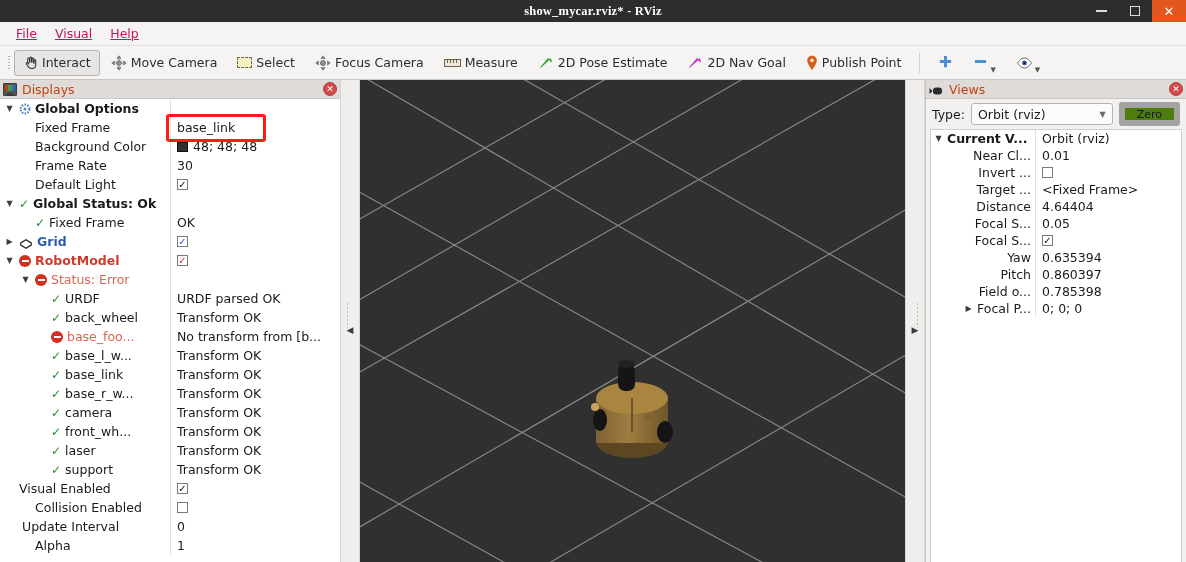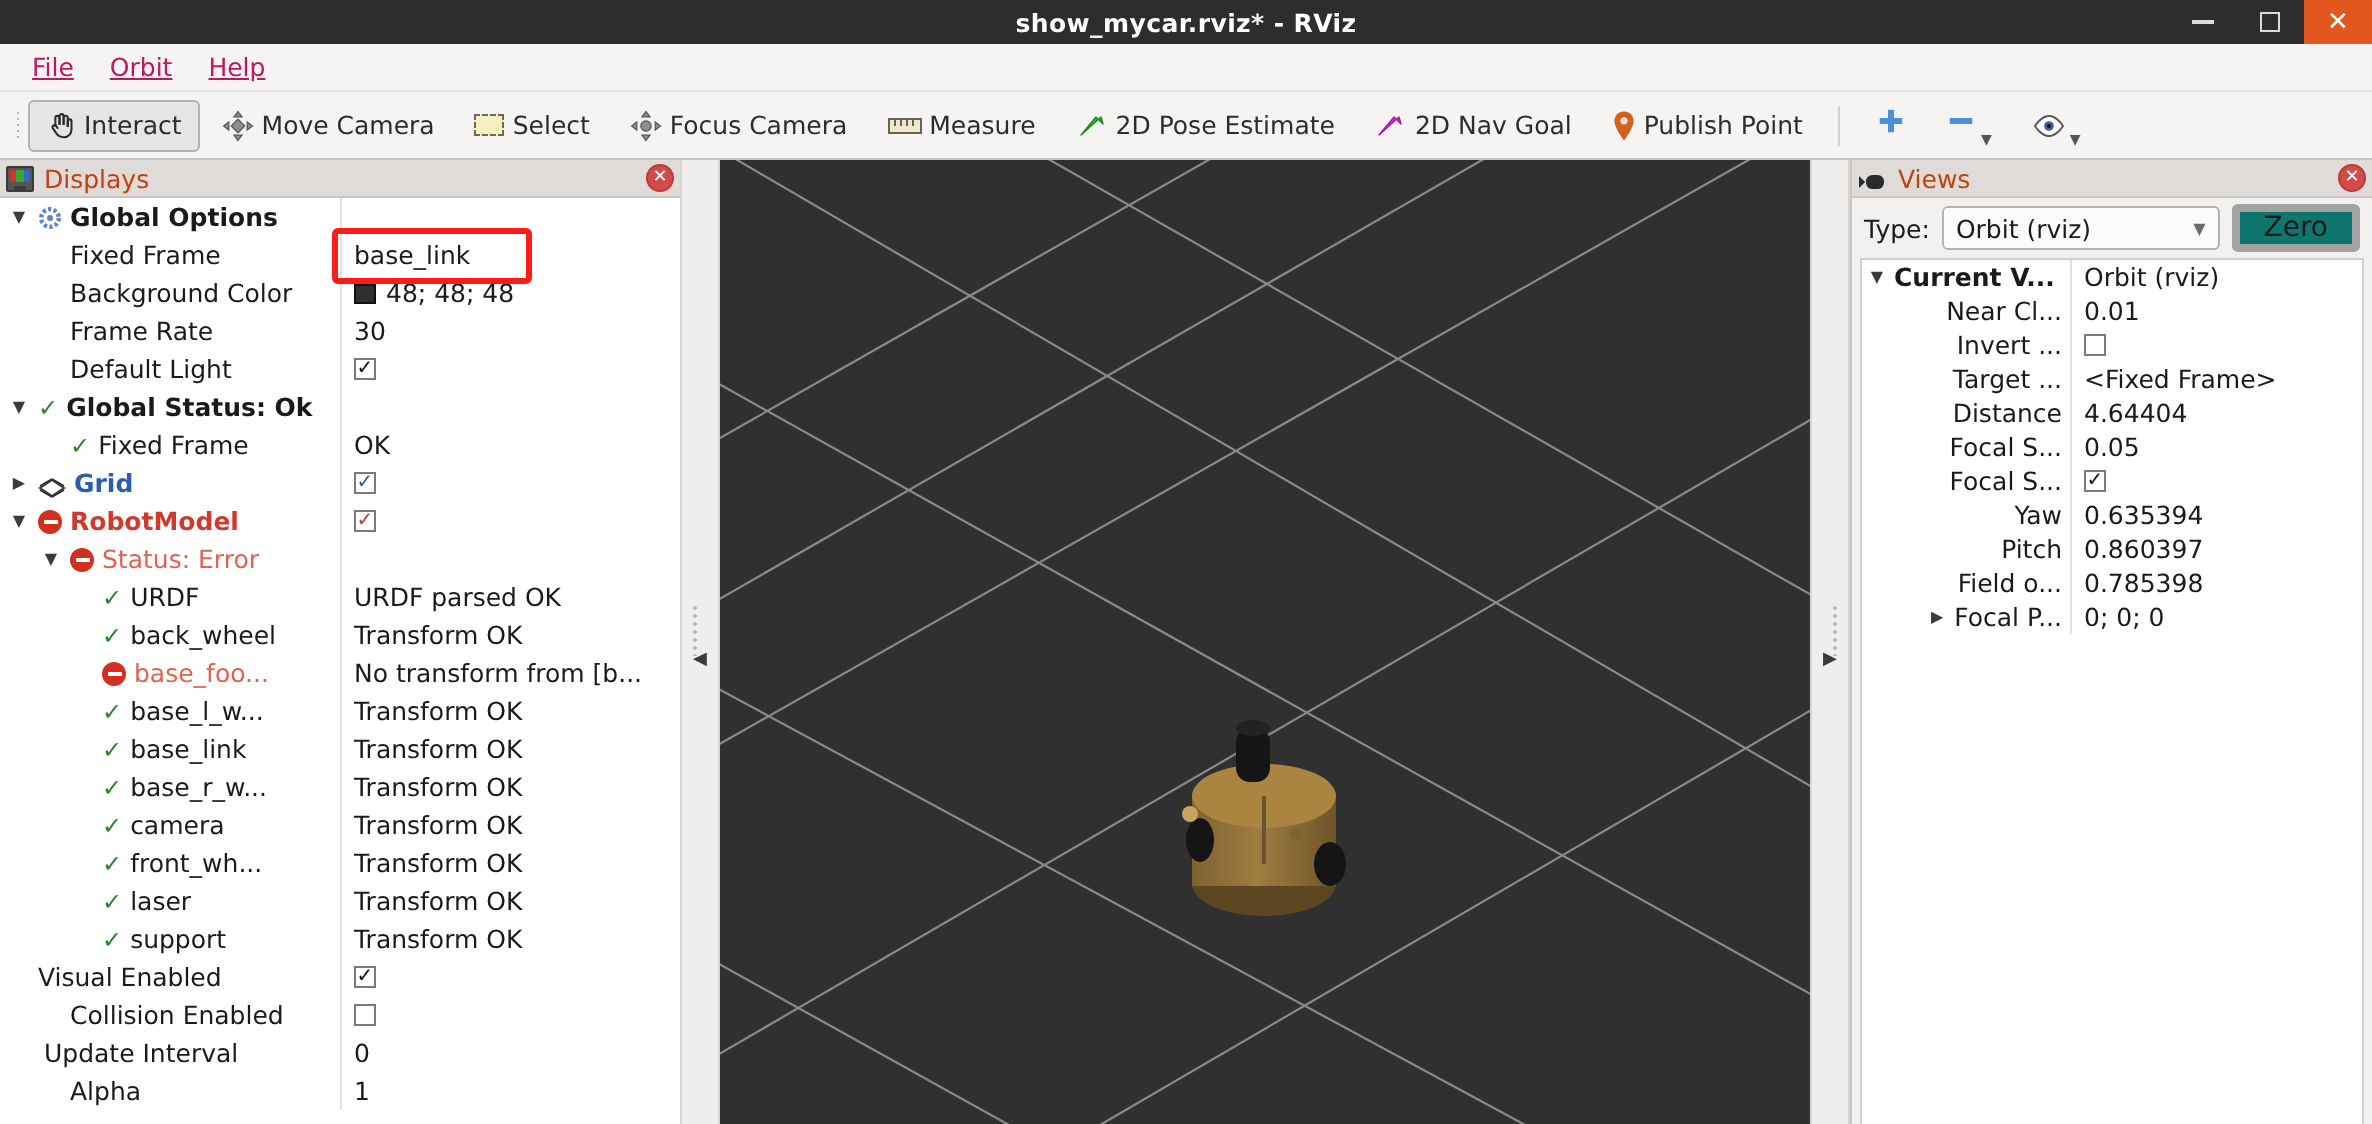--- a/index.html
+++ b/index.html
@@ -11,21 +11,21 @@
     background: #f0efee;
   }
   #app { position: relative; width: 1186px; height: 562px; }
 
   
   .titlebar {
     height: 22px; background: #2f2c2c; color: #ffffff;
     display: flex; align-items: center; justify-content: center;
     position: relative; font-size: 12.5px; font-weight: bold;
   }
-  .titlebar .ttl { letter-spacing: .2px; }
+  .titlebar .ttl { letter-spacing: .2px; font-family: Liberation Serif, serif; }
   .winbtns { position: absolute; right: 0; top: 0; height: 22px; display: flex; align-items: center; }
   .wbtn { width: 34px; height: 22px; display:flex; align-items:center; justify-content:center; color:#e6e6e6; }
   .wbtn.close { background:#e2571e; color:#fff; }
   .wb-min { width:11px; height:1.5px; background:#dcdcdc; }
   .wb-max { width:10px; height:10px; border:1.5px solid #dcdcdc; }
   .wb-x { font-size: 13px; line-height: 1; color:#fff; }
 
   
   .menubar {
     height: 24px; background: #f5f4f3; border-bottom: 1px solid #e2e0de;
@@ -137,22 +137,22 @@
 
   
   .viewsdock { width:261px; flex:0 0 261px; background:#f2f1f0; display:flex; flex-direction:column;
                border-left:1px solid #c9c6c3;}
   .camicon { width:15px; height:10px; position:relative; }
   .typerow { height:30px; display:flex; align-items:center; gap:6px; padding:0 6px; background:#f2f1f0; }
   .typelabel { font-size:12.5px; color:#1a1a1a; }
   .combo { flex:1; height:22px; background:#fcfbfa; border:1px solid #b6b3b0; border-radius:3px;
            display:flex; align-items:center; padding:0 6px; font-size:12.5px; color:#1a1a1a; }
   .combo .car { margin-left:auto; font-size:8px; color:#6a6a6a; }
-  .zerobtn { height:24px; min-width:58px; background:#0f766e; border:4px solid #a3a3a3; border-radius:3px;
-             display:flex; align-items:center; justify-content:center; font-size:14px; color:#1a1a1a;
+  .zerobtn { height:24px; min-width:58px; background:#4d7c0f; border:6px solid #a3a3a3; border-radius:3px;
+             display:flex; align-items:center; justify-content:center; font-size:11px; color:#1a1a1a;
              padding:0 12px; }
   .vtree { flex:1; background:#fff; margin:0 4px 0 4px; border:1px solid #d3d0cd; border-top:1px solid #d3d0cd;
            overflow:hidden; }
   .vrow { display:flex; height:17px; align-items:center; font-size:12.5px; color:#1a1a1a; }
   .vname { width:104px; flex:0 0 104px; display:flex; align-items:center; gap:3px; padding-left:2px;
            overflow:hidden; white-space:nowrap; justify-content:flex-end; padding-right:4px;}
   .vname.lead { justify-content:flex-start; }
   .vsep { width:1px; align-self:stretch; background:#e3e1df; }
   .vval { flex:1; padding-left:6px; white-space:nowrap; overflow:hidden; display:flex; align-items:center;}
 </style>
@@ -171,21 +171,21 @@
           <span class="wb-max"></span>
         </div>
       <div class="wbtn close">
           <span class="wb-x">✕</span>
         </div>
     </div>
   </div>
 
   <div class="menubar">
     <div class="menuitem"><span>File</span></div>
-    <div class="menuitem"><span>Orbit</span></div>
+    <div class="menuitem"><span>Visual</span></div>
     <div class="menuitem"><span>Help</span></div>
   </div>
 
   <div class="toolbar">
     <div class="grip">
         <i></i>
       </div>
 
     <div class="tbtn checked">
       <span class="ic ic-hand">

